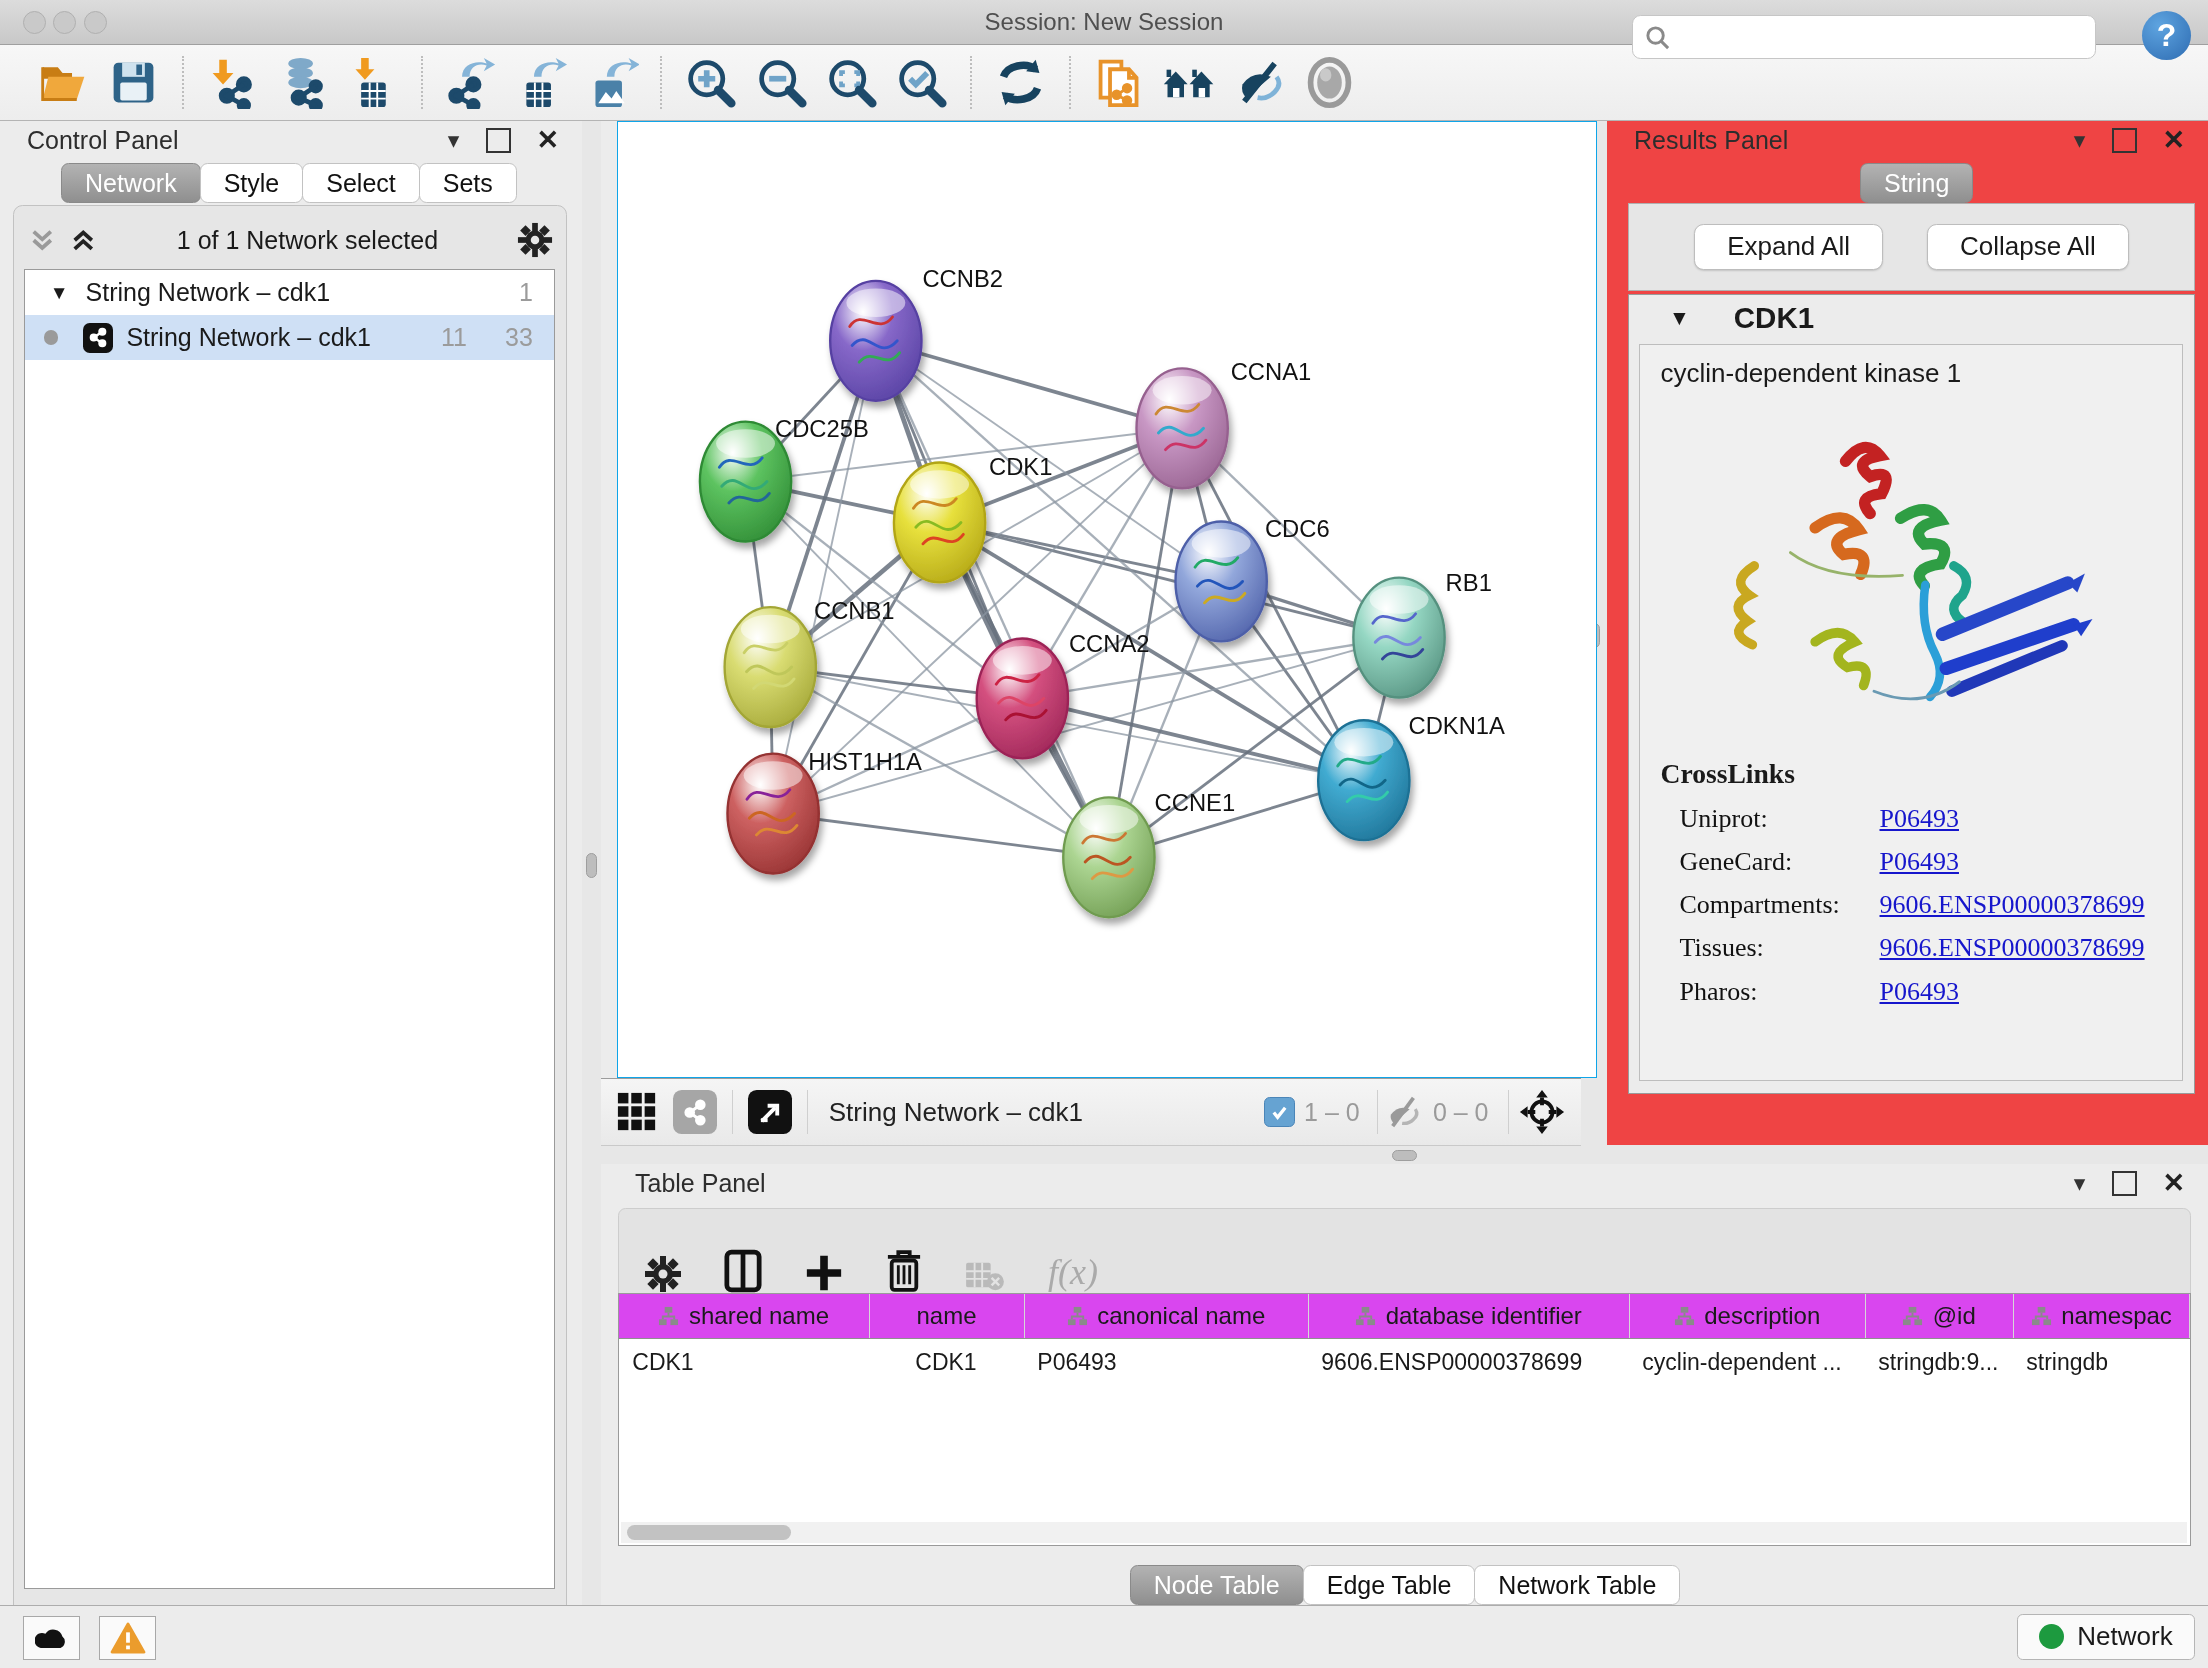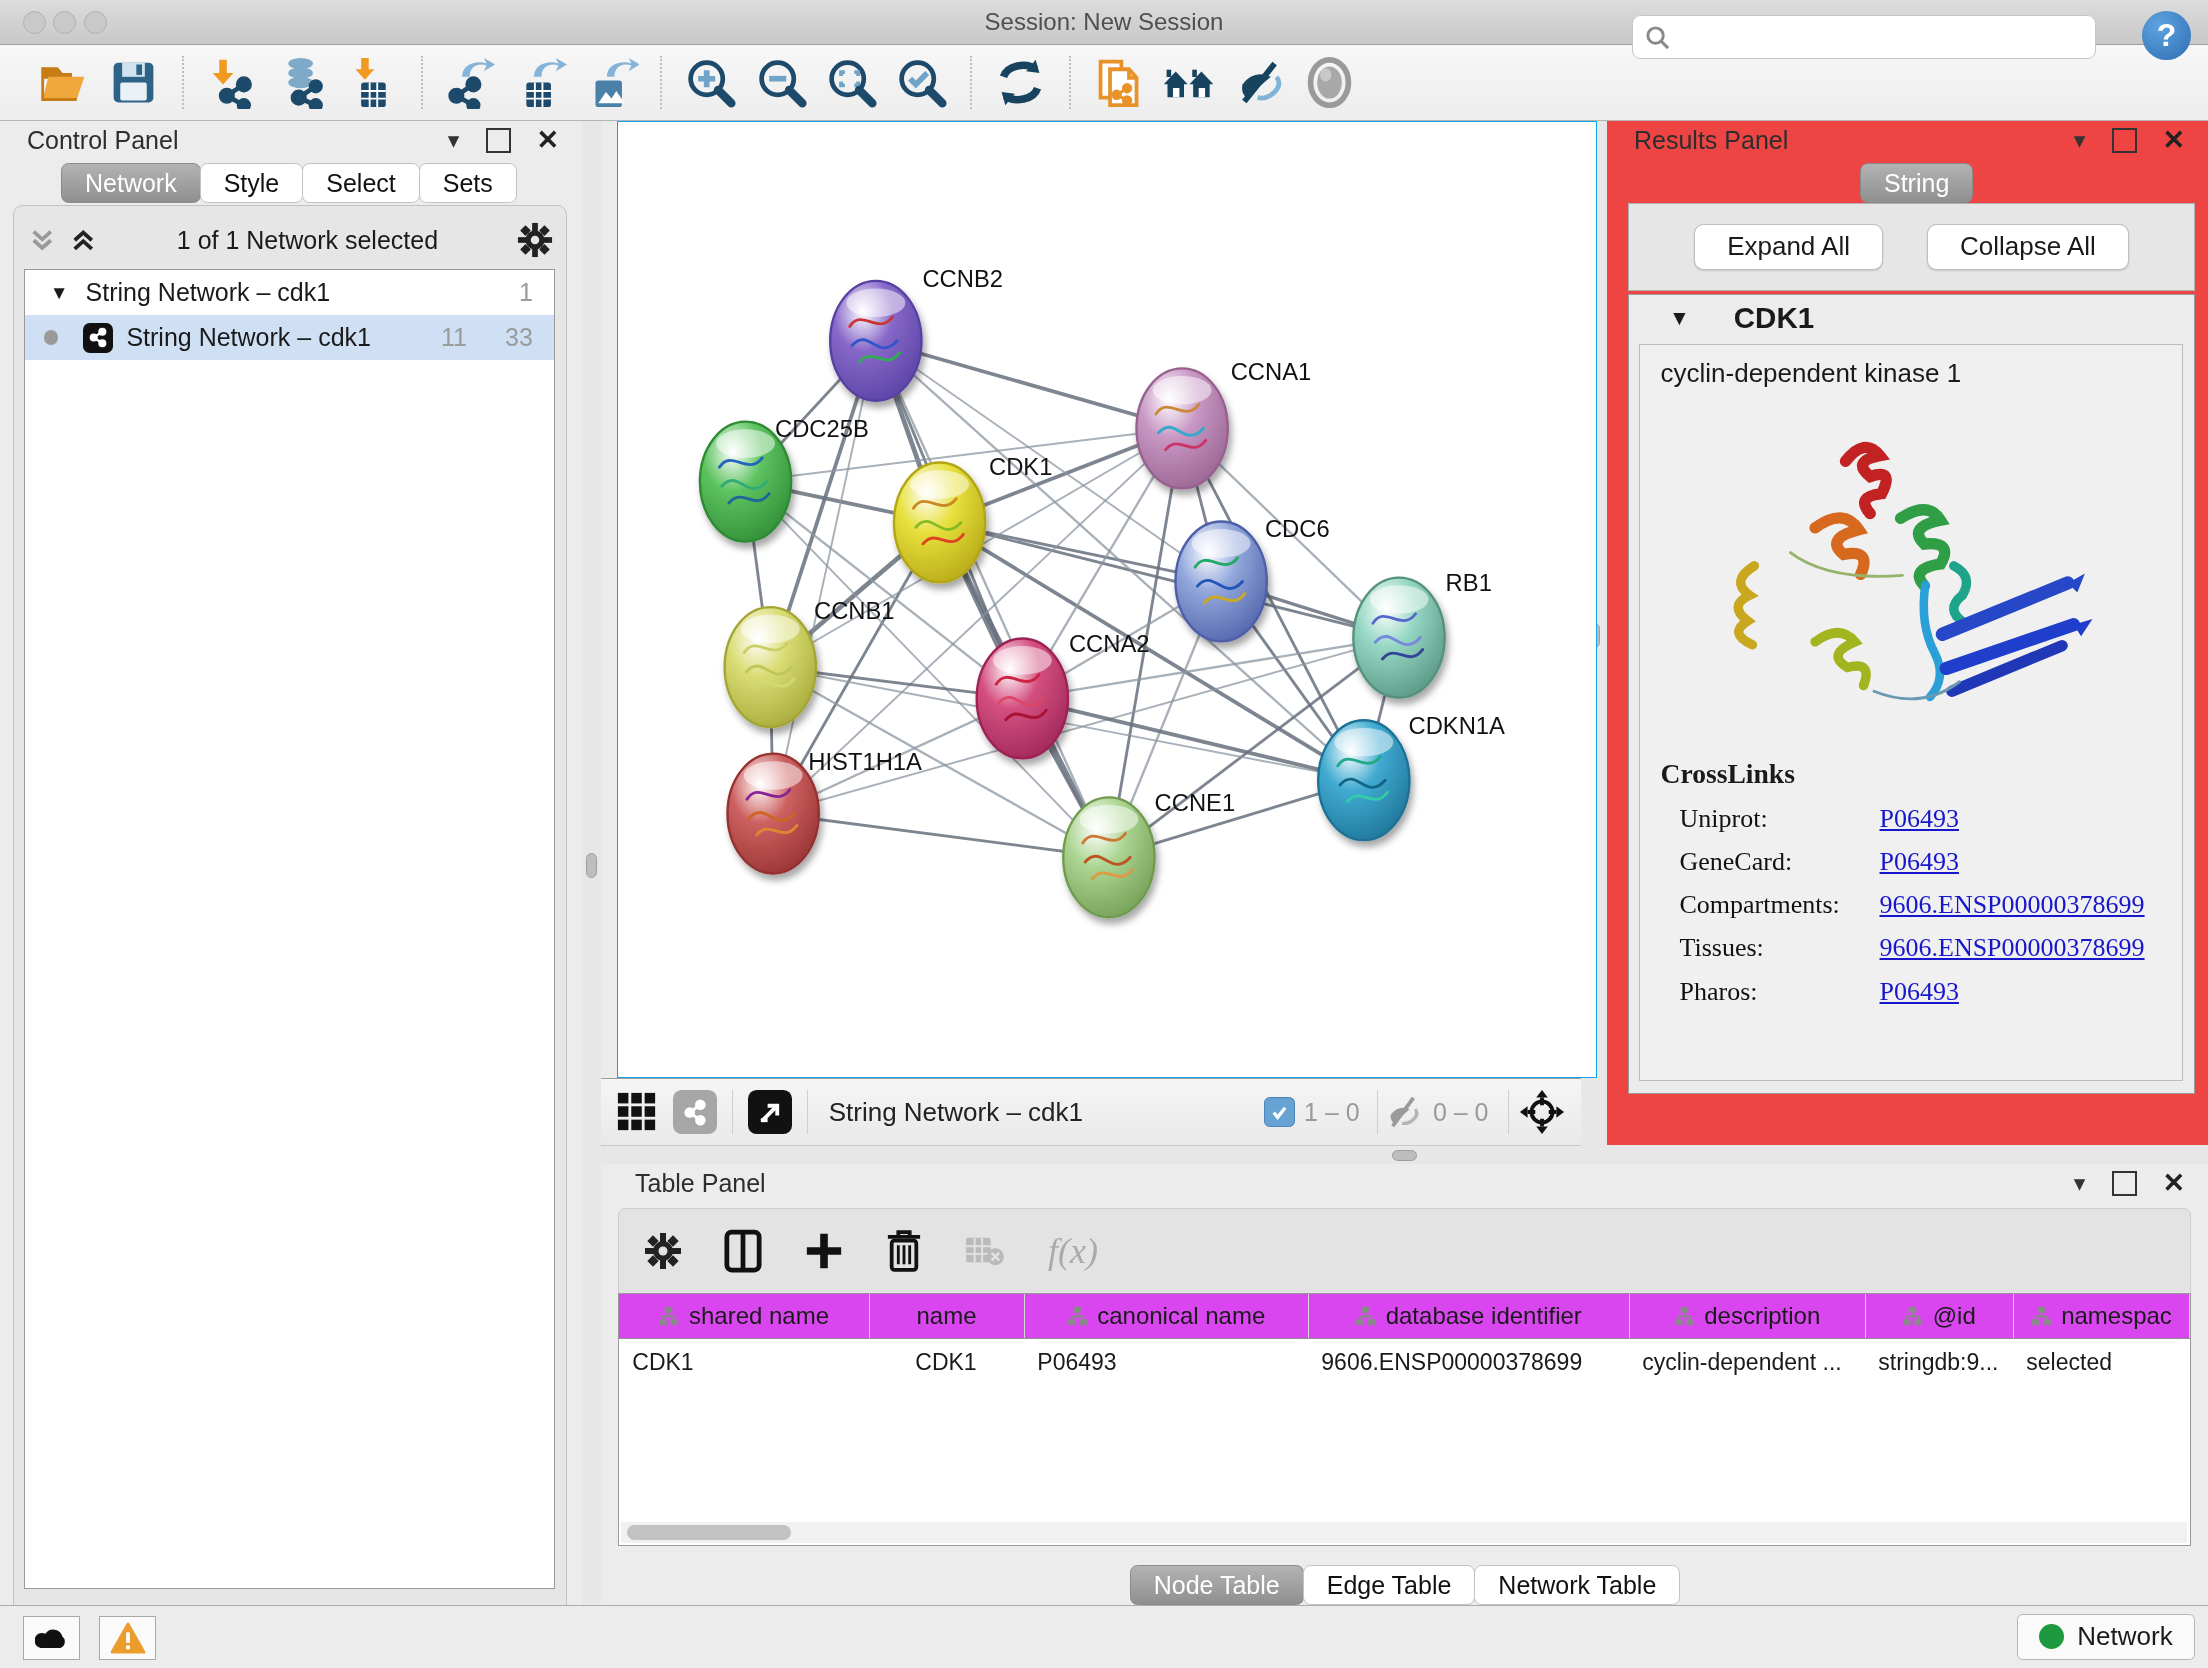--- a/index.html
+++ b/index.html
@@ -68,21 +68,21 @@
   .rp-inner{position:absolute;left:9.5px;top:49px;width:544px;height:737px;background:#f0f0f0;border:1px solid #bdbdbd;box-sizing:border-box;}
   .rp-desc{font-size:26px;margin:13.3px 0 0 21px;}
   .serif{font-family:"Liberation Serif",serif;}
   .xl-head{font-size:27.6px;font-weight:bold;margin-left:21px;}
   .xl-row{display:flex;font-size:26px;margin:13.3px 0 0 40px;}
   .xl-label{width:200px;color:#111;}
   .xl-link{color:#1616cc;text-decoration:underline;}
   
   .table-panel{position:absolute;left:601px;top:1164px;width:1607px;height:441px;background:#ececec;}
   .tp-toolbox{position:absolute;left:17px;top:44px;width:1573px;height:86px;background:#e3e3e3;
-              border:1px solid #cdcdcd;border-radius:7.6px 7.6px 0 0;display:flex;align-items:center;gap:42px;padding-left:25px;box-sizing:border-box;}
+              border:1px solid #cdcdcd;border-radius:7.6px 7.6px 0 0;display:flex;align-items:flex-end;gap:42px;padding-left:25px;box-sizing:border-box;}
   .tp-tablebox{position:absolute;left:17px;top:129px;width:1573px;height:253px;background:#fff;border:1.9px solid #9a9a9a;box-sizing:border-box;}
   table.grid{border-collapse:collapse;table-layout:fixed;width:100%;font-size:23px;}
   table.grid th{background:#d946ef;border-right:1px solid #d7d7d7;border-bottom:1.9px solid #8f8f8f;
                 height:42px;font-weight:normal;font-size:24px;}
   table.grid td{height:44px;padding-left:13.3px;vertical-align:middle;}
   .th-inner{display:flex;align-items:center;justify-content:center;gap:9.5px;}
   .hscroll{position:absolute;left:1.9px;bottom:1.9px;width:1566px;height:21px;background:#f1f1f1;}
   .hthumb{position:absolute;left:5.7px;top:2.9px;width:164px;height:15px;background:#c2c2c2;border-radius:7.6px;}
   .tp-tabs{position:absolute;left:0;top:401px;width:100%;display:flex;justify-content:center;}
   
@@ -836,21 +836,21 @@
         </tr>
         </thead>
         <tbody>
         <tr>
           <td>CDK1</td>
           <td style="text-align:center;padding-left:0;">CDK1</td>
           <td>P06493</td>
           <td>9606.ENSP00000378699</td>
           <td>cyclin-dependent ...</td>
           <td>stringdb:9...</td>
-          <td>selected</td>
+          <td>stringdb</td>
         </tr>
         </tbody>
       </table>
       <div class="hscroll">
           <div class="hthumb"></div>
         </div>
     </div>
     <div class="tp-tabs">
       <div class="tab sel">Node Table</div>
       <div class="tab">Edge Table</div>

